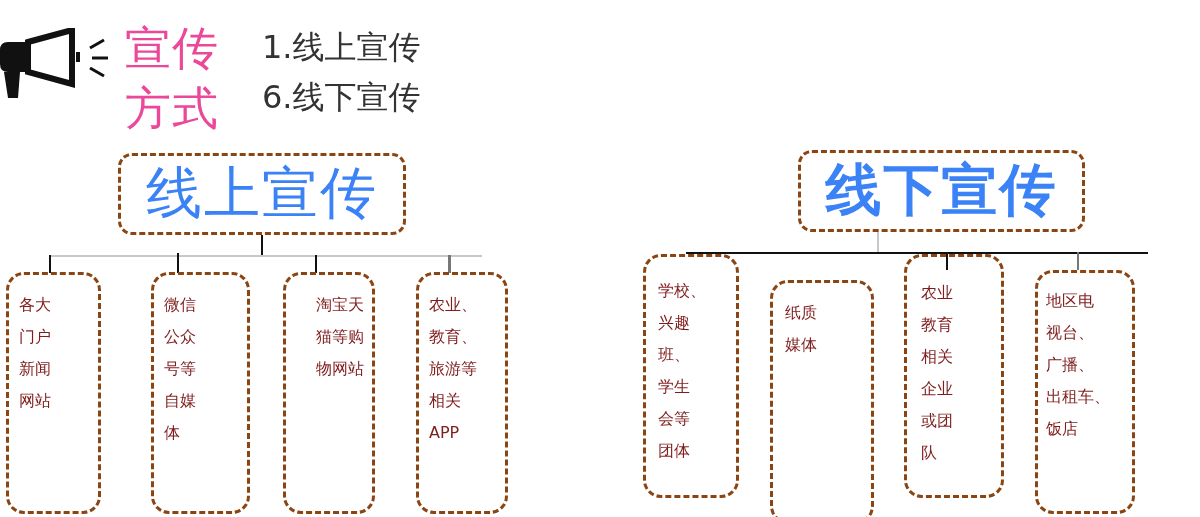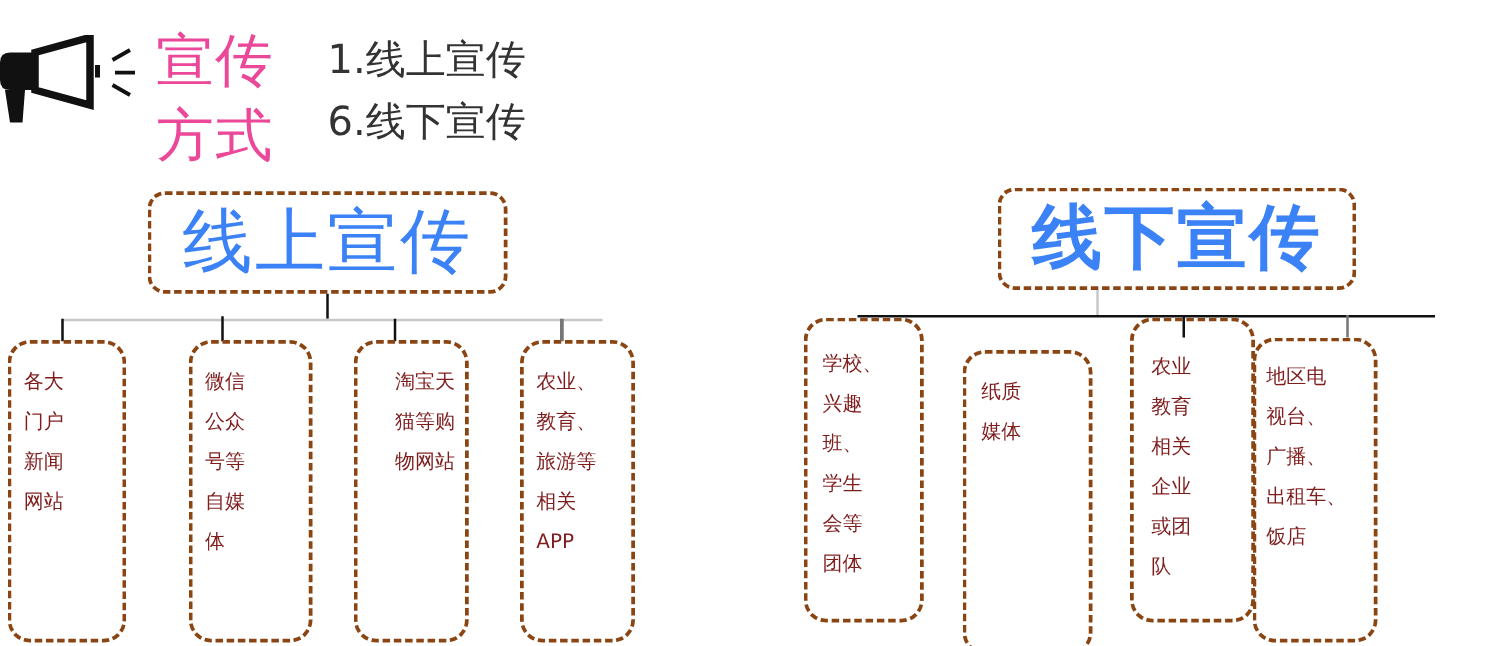--- a/index.html
+++ b/index.html
@@ -85,17 +85,17 @@
 会等
 团体</div>
 <div class="abs leaf" style="left:770px;top:280px;width:104px;height:244px;padding-left:12px;padding-top:14px;">纸质
 媒体</div>
 <div class="abs leaf" style="left:904px;top:254px;width:100px;height:244px;padding-left:14px;padding-top:20px;">农业
 教育
 相关
 企业
 或团
 队</div>
-<div class="abs leaf" style="left:1002px;top:270px;width:100px;height:244px;padding-left:8px;padding-top:12px;">地区电
+<div class="abs leaf" style="left:1035px;top:270px;width:100px;height:244px;padding-left:8px;padding-top:12px;">地区电
 视台、
 广播、
 出租车、
 饭店</div>
 
 </body></html>

